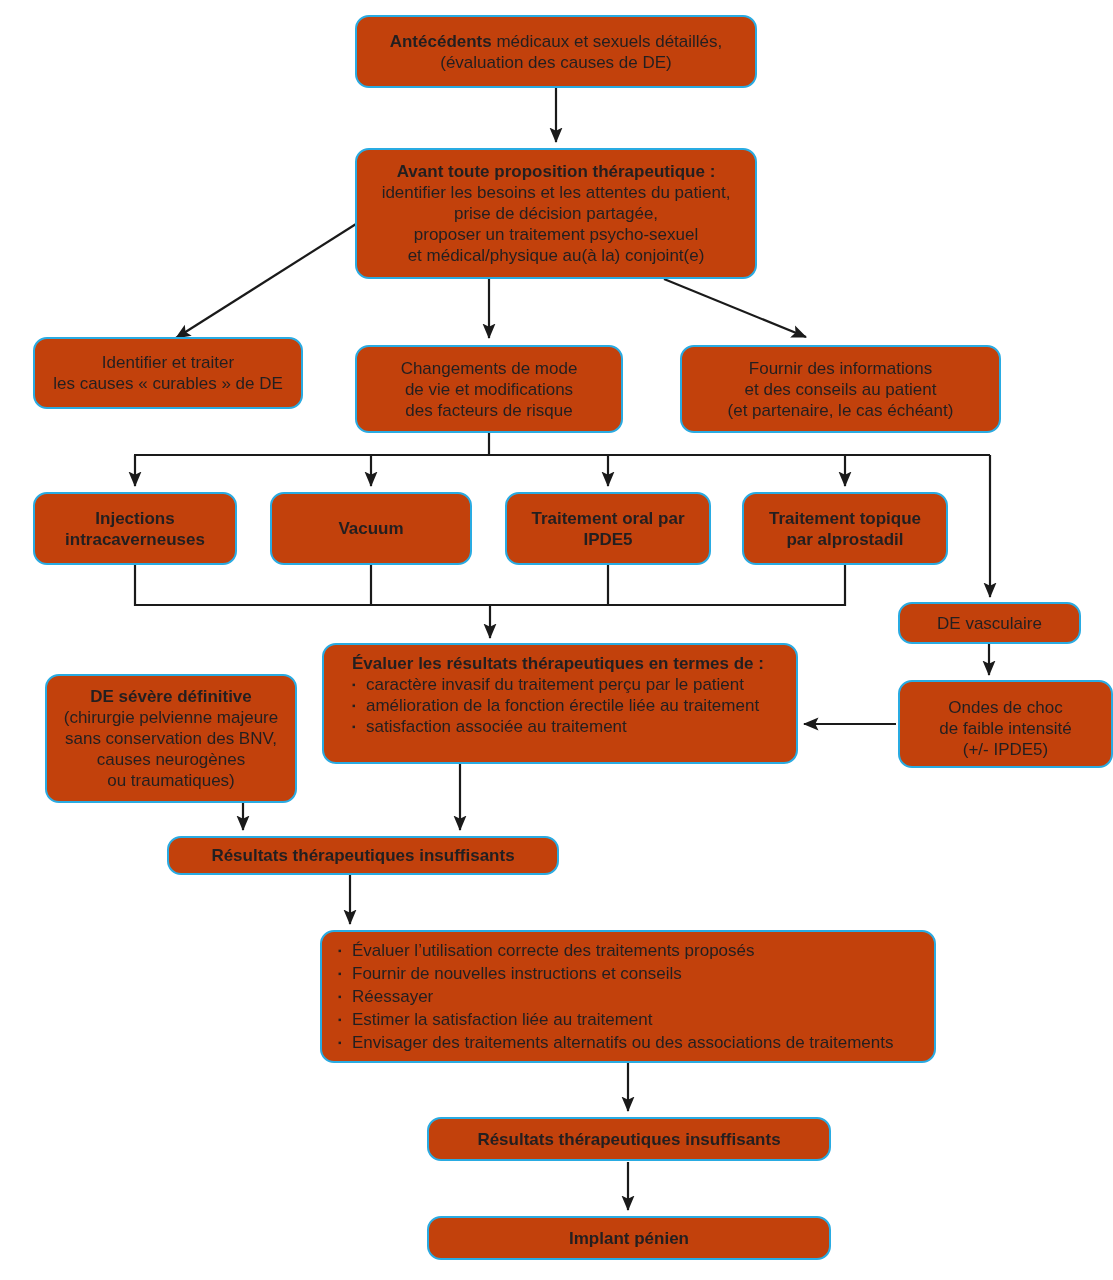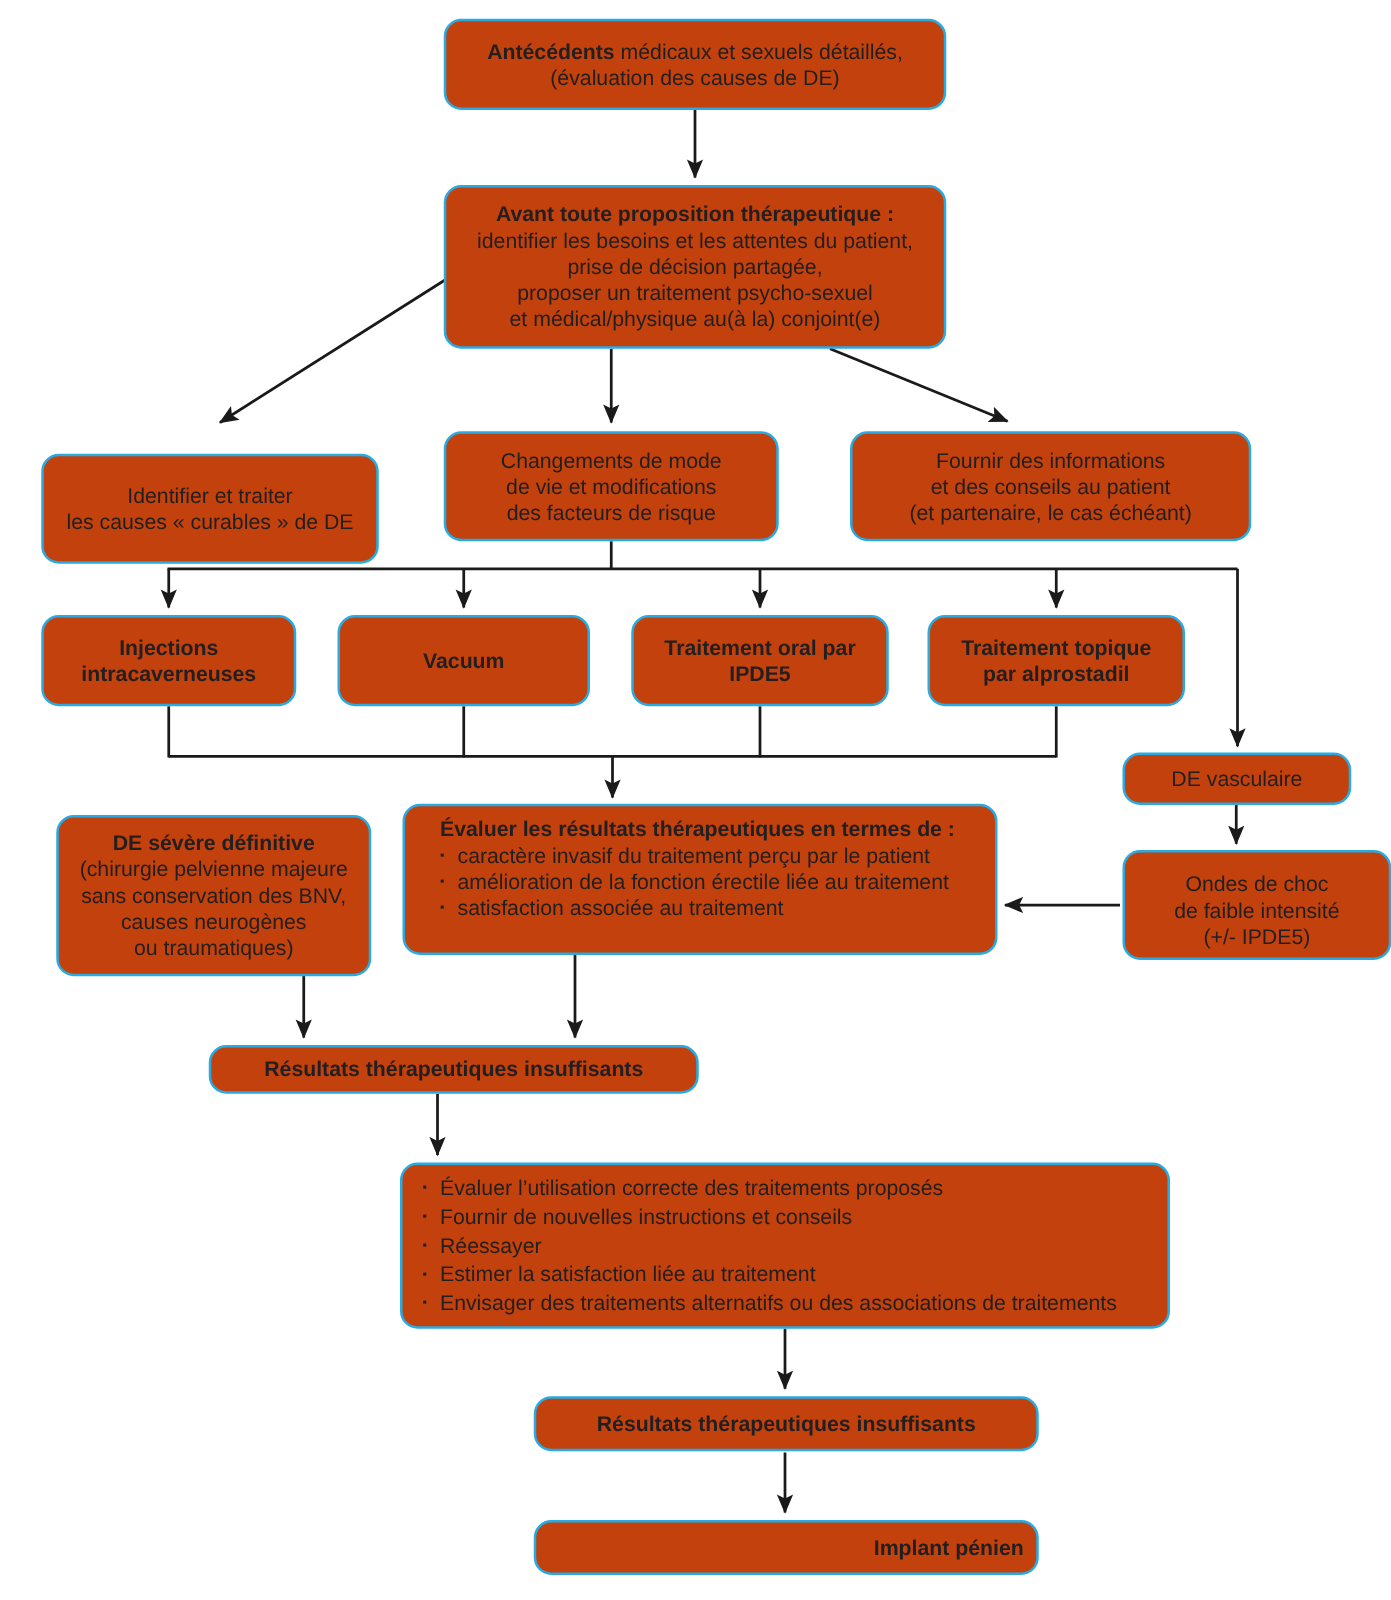--- a/index.html
+++ b/index.html
@@ -94,21 +94,21 @@
   <div class="box" style="left:355px;top:148px;width:402px;height:131px;">
     <div>
       <div class="b">Avant toute proposition thérapeutique :</div>
       <div class="pre">identifier les besoins et les attentes du patient,
 prise de décision partagée,
 proposer un traitement psycho-sexuel
 et médical/physique au(à la) conjoint(e)</div>
     </div>
   </div>
 
-  <div class="box" style="left:33px;top:363px;width:270px;height:88px;text-align:center;">
+  <div class="box" style="left:33px;top:337px;width:270px;height:72px;text-align:center;">
     <div class="pre">Identifier et traiter
 les causes « curables » de DE</div>
   </div>
 
   <div class="box" style="left:355px;top:345px;width:268px;height:88px;">
     <div class="pre">Changements de mode
 de vie et modifications
 des facteurs de risque</div>
   </div>
 
@@ -140,21 +140,21 @@
   <div class="box" style="left:898px;top:602px;width:183px;height:42px;">
     <div>DE vasculaire</div>
   </div>
 
   <div class="box" style="left:898px;top:680px;width:215px;height:88px;align-items:flex-end;">
     <div class="pre">Ondes de choc
 de faible intensité
 (+/- IPDE5)</div>
   </div>
 
-  <div class="box" style="left:45px;top:652px;width:252px;height:129px;">
+  <div class="box" style="left:45px;top:674px;width:252px;height:129px;">
     <div>
       <div class="b">DE sévère définitive</div>
       <div class="pre">(chirurgie pelvienne majeure
 sans conservation des BNV,
 causes neurogènes
 ou traumatiques)</div>
     </div>
   </div>
 
   <div class="box left" style="left:322px;top:643px;width:476px;height:121px;padding-left:28px;">
@@ -173,17 +173,17 @@
     <div class="bullet">Fournir de nouvelles instructions et conseils</div>
     <div class="bullet">Réessayer</div>
     <div class="bullet">Estimer la satisfaction liée au traitement</div>
     <div class="bullet">Envisager des traitements alternatifs ou des associations de traitements</div>
   </div>
 
   <div class="box b" style="left:427px;top:1117px;width:404px;height:44px;">
     <div>Résultats thérapeutiques insuffisants</div>
   </div>
 
-  <div class="box b" style="left:427px;top:1216px;width:404px;height:44px;justify-content:flex-end;">
+  <div class="box b" style="left:427px;top:1216px;width:404px;height:44px;">
     <div>Implant pénien</div>
   </div>
 
 </div>
 
 </body></html>

